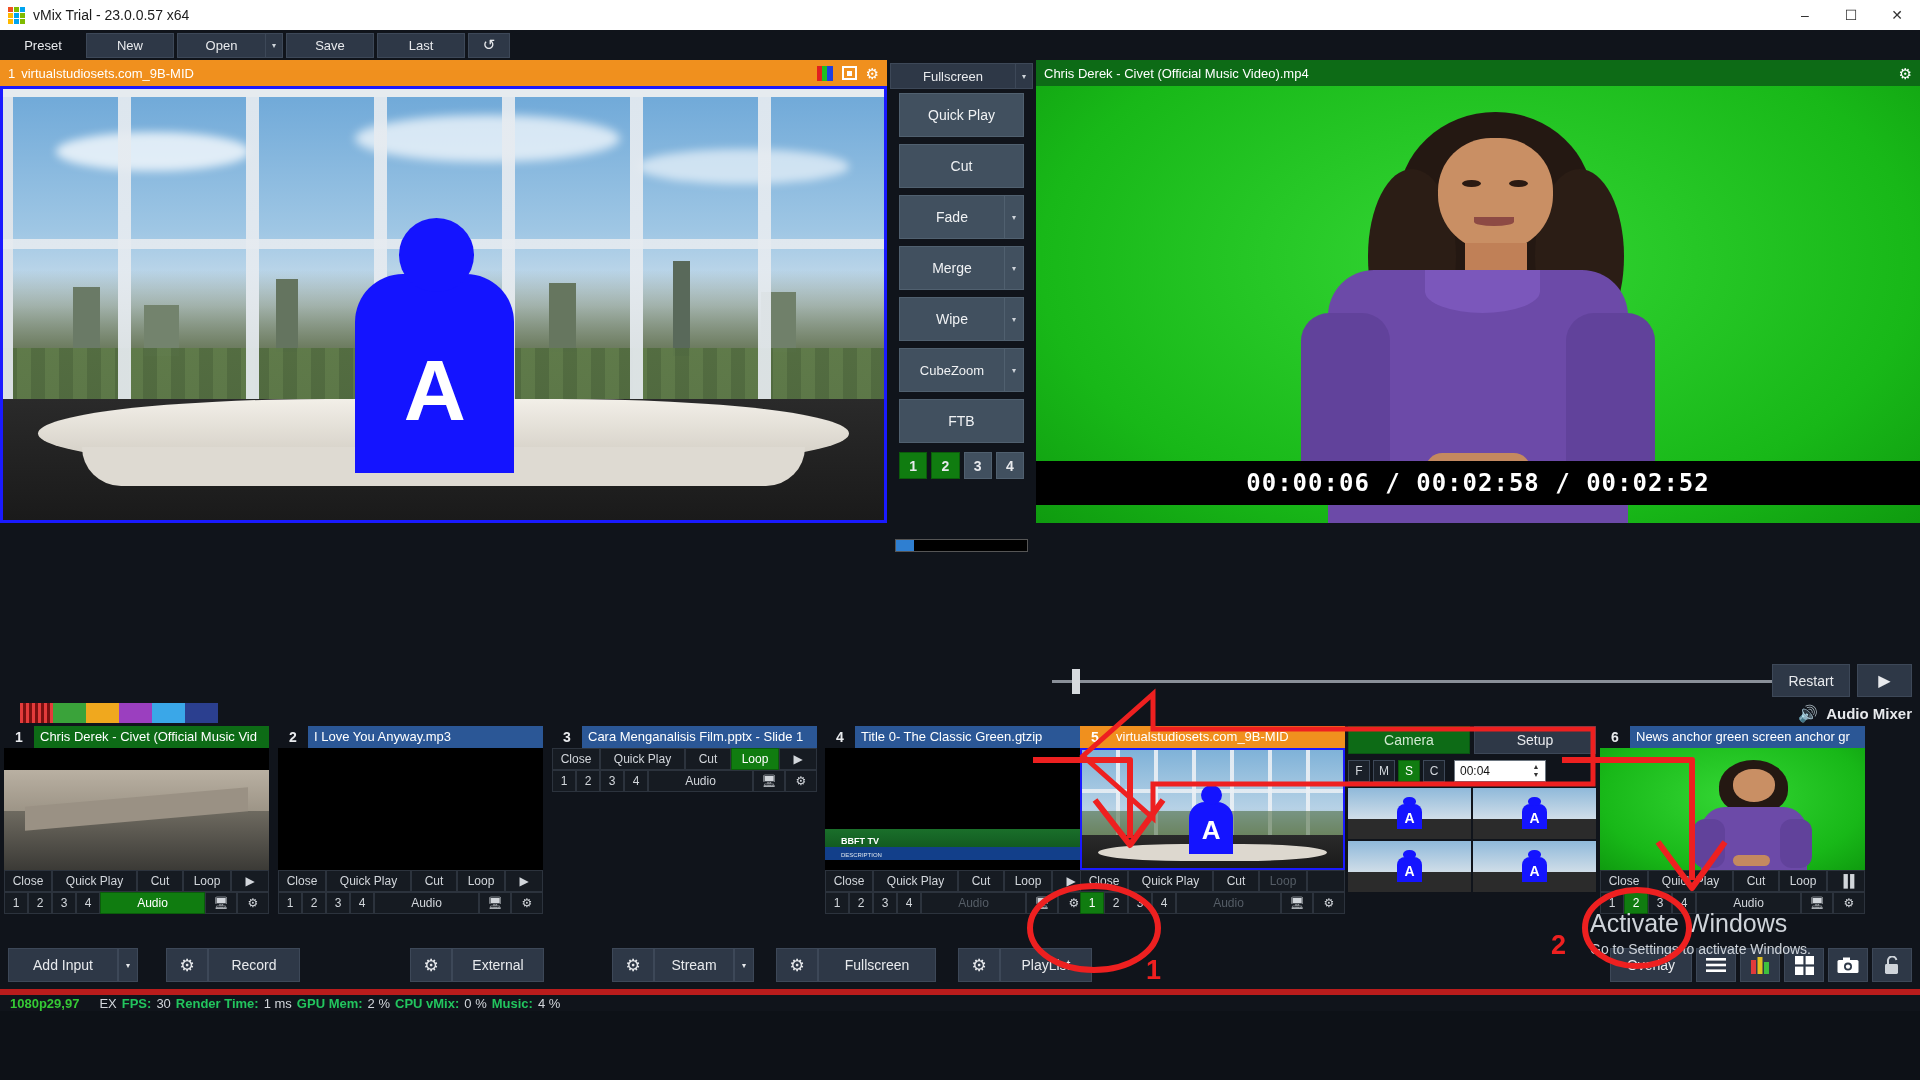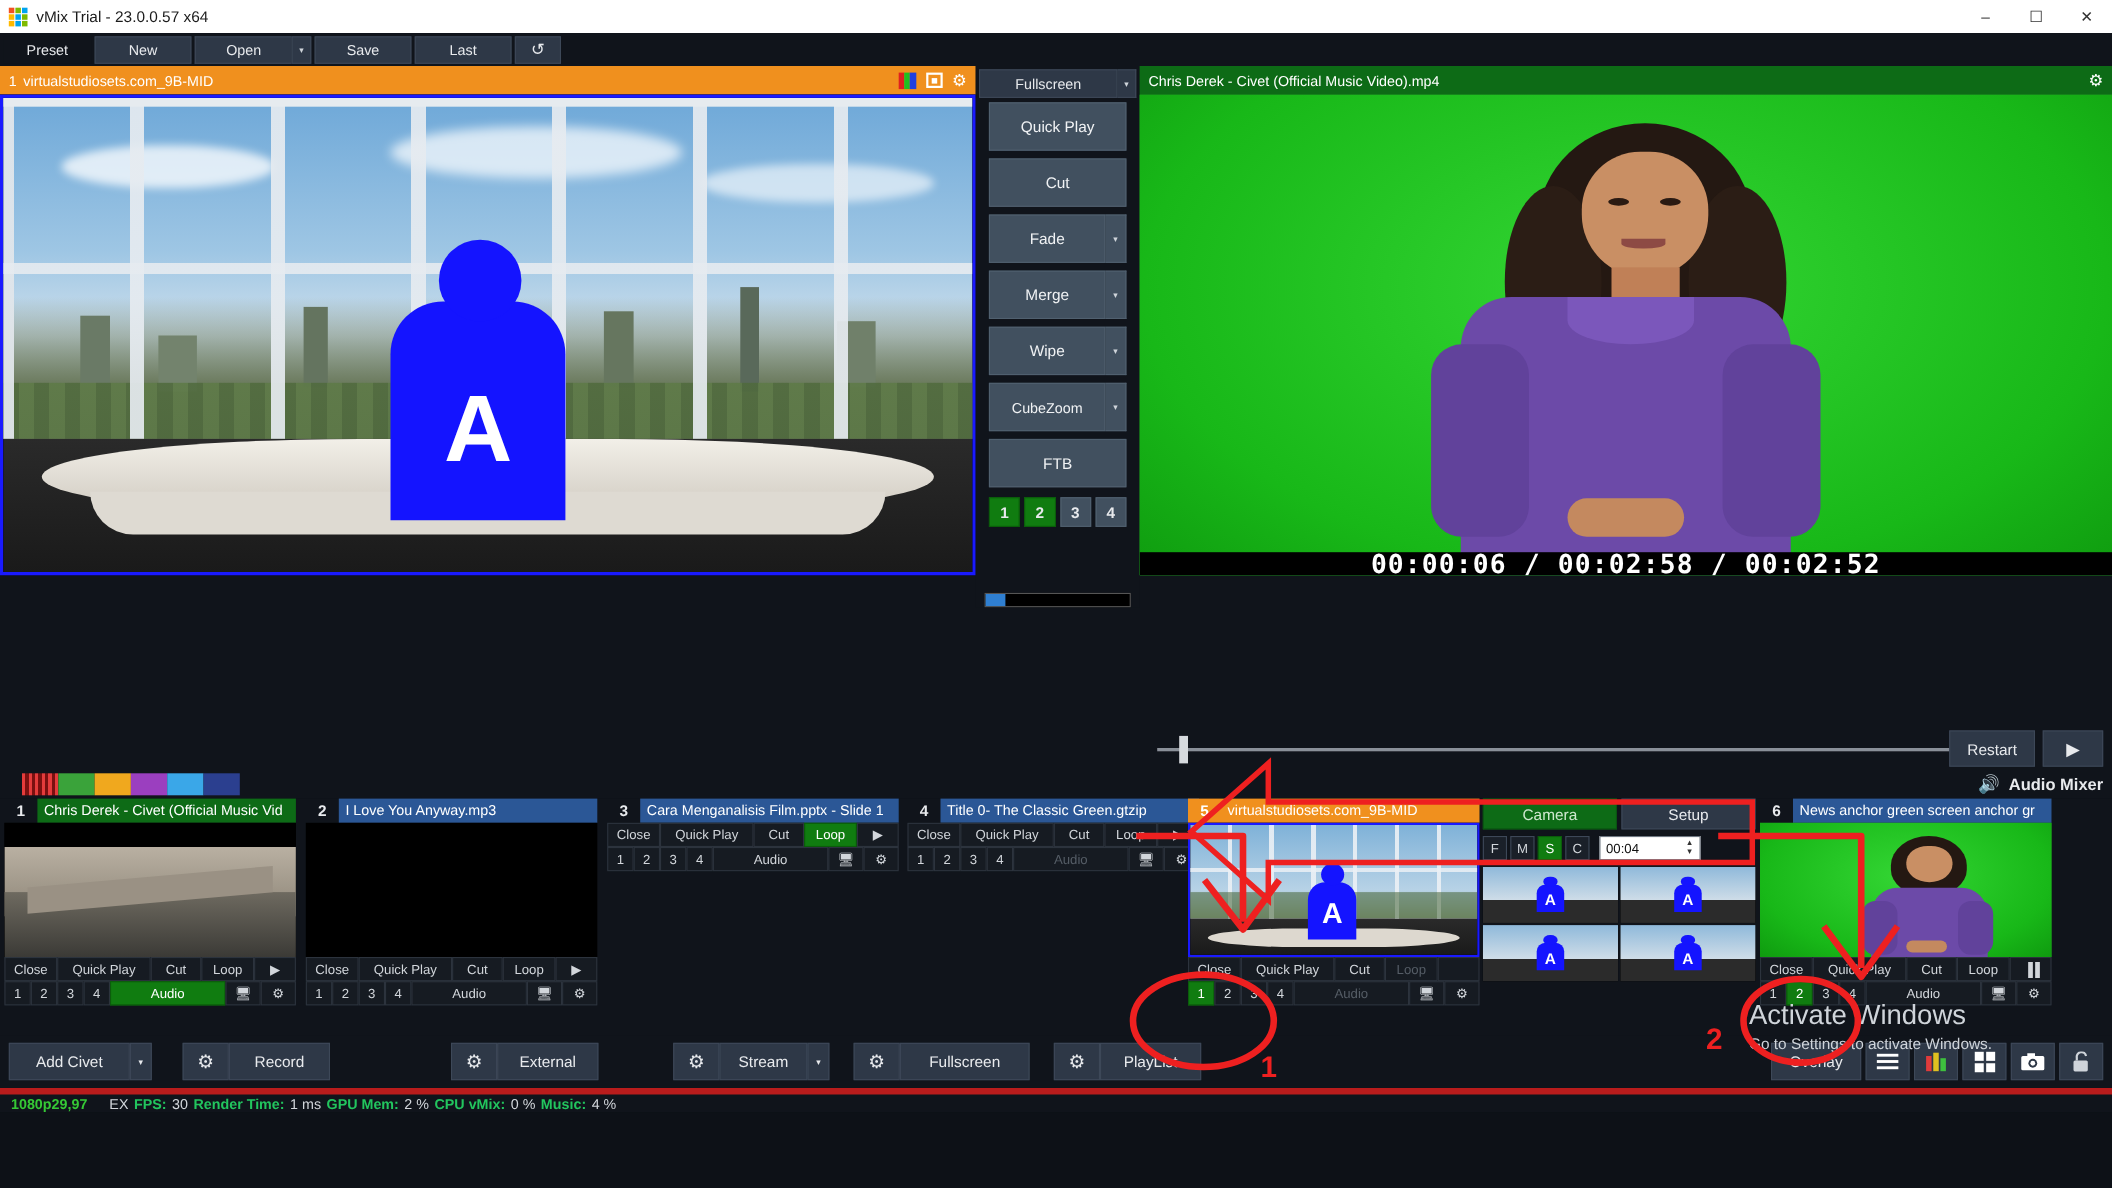--- a/index.html
+++ b/index.html
@@ -60,21 +60,21 @@
   .tr-arrow { width:19px; background:#41505f; border:1px solid #50606f; border-left:none; color:#cfd4da;
               font-size:8px; display:flex; align-items:center; justify-content:center; }
   .tr-nums { width:125px; display:flex; gap:4px; margin-top:2px; }
   .tr-num { flex:1; height:27px; border:1px solid #50606f; background:#41505f; color:#e8eaed; font-size:14px; font-weight:bold;
             display:flex; align-items:center; justify-content:center; }
   .tr-num.on { background:#107c10; border-color:#0b5c0b; }
   .tbar { width:133px; height:13px; background:#000; border:1px solid #555; margin-top:60px; position:relative; }
   .tbar-fill { position:absolute; left:0; top:0; bottom:0; width:18px; background:#2f7fd1; }
 
   
-  .tc-bar { position:absolute; left:0; right:0; bottom:0; height:21px; background:#000; color:#fff;
+  .tc-bar { position:absolute; left:0; right:0; bottom:18px; height:44px; background:#000; color:#fff;
             display:flex; align-items:center; justify-content:center; font-size:24px; font-weight:bold;
             font-family:"DejaVu Sans Mono", monospace; letter-spacing:1px; }
 
   
   .scrub-row { height:40px; background:#10141b; display:flex; align-items:center; position:relative; }
   .scrub-track { position:absolute; left:1052px; right:130px; height:3px; background:#8a9099; top:20px; }
   .scrub-head { position:absolute; left:1072px; top:9px; width:8px; height:25px; background:#d6dade; }
   .restart-btn { position:absolute; right:70px; top:4px; width:78px; height:33px; background:#2e3847;
                  border:1px solid #3d4858; color:#e8eaed; font-size:14px; display:flex; align-items:center; justify-content:center; }
   .play-btn { position:absolute; right:8px; top:4px; width:55px; height:33px; background:#2e3847;
@@ -416,20 +416,26 @@
       <div class="cb" style="width:32px">🖥</div>
       <div class="cb" style="width:32px">⚙</div>
     </div>
   </div>
 
   <div class="inp" style="left:825px;width:265px;">
     <div class="inp-hdr">
       <span class="inp-num">4</span>
       <span class="inp-name blue">Title 0- The Classic Green.gtzip</span>
     </div>
+    <div class="thumb" style="height:122px;background:#000;">
+      <div style="position:absolute;left:0;bottom:8%;width:100%;height:26%;background:linear-gradient(#1a6f2a,#0d4d1c);"></div>
+      <div style="position:absolute;left:0;bottom:8%;width:100%;height:11%;background:#123f8a;"></div>
+      <div style="position:absolute;left:6%;bottom:20%;color:#fff;font-size:9px;font-weight:bold;">BBFT TV</div>
+      <div style="position:absolute;left:6%;bottom:10%;color:#dfe6ee;font-size:6px;">DESCRIPTION</div>
+    </div>
     <div class="ctrl1">
       <div class="cb" style="width:48px">Close</div>
       <div class="cb flex">Quick Play</div>
       <div class="cb" style="width:46px">Cut</div>
       <div class="cb" style="width:48px">Loop</div>
       <div class="cb" style="width:38px">▶</div>
     </div>
     <div class="ctrl2">
       <div class="cb" style="width:24px">1</div>
       <div class="cb" style="width:24px">2</div>
@@ -555,21 +561,21 @@
   </div>
 
   <div class="act-win" style="left:1590px;top:172px;">
     <div class="l1">Activate Windows</div>
     <div class="l2">Go to Settings to activate Windows.</div>
   </div>
 </div>
 
 <div class="bottom">
   <div style="display:flex;">
-    <div class="bb" style="min-width:110px">Add Civet</div>
+    <div class="bb" style="min-width:110px">Add Input</div>
     <div class="bb arw">▾</div>
   </div>
   <div style="width:28px"></div>
   <div class="bb g">⚙</div>
   <div class="bb" style="min-width:92px">Record</div>
   <div style="width:110px"></div>
   <div class="bb g">⚙</div>
   <div class="bb" style="min-width:92px">External</div>
   <div style="width:68px"></div>
   <div class="bb g">⚙</div>

